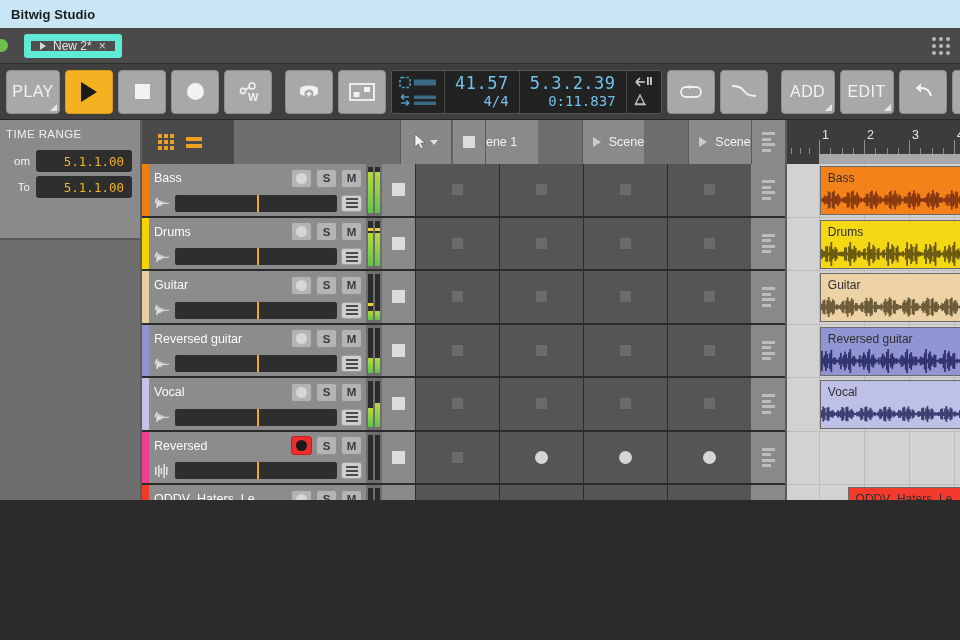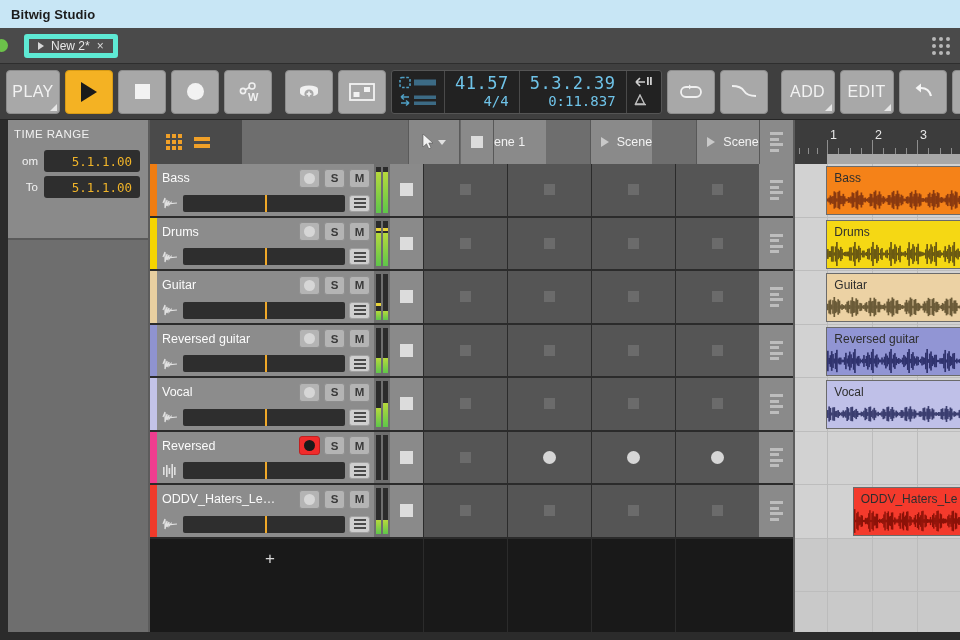--- a/index.html
+++ b/index.html
@@ -23,21 +23,21 @@
     height:36px; background:#4a4a4a; width:100%;
     display:flex; align-items:center; position:relative;
     border-bottom:1px solid #2e2e2e;
   }
   .statdot {
     width:13px; height:13px; border-radius:50%; background:#6cc24a;
     margin-left:-5px; flex:0 0 auto;
   }
   .tab {
     margin-left:16px; height:24px; padding:0 9px;
-    background:#4f4f4f; border:5px solid #5eead4; border-radius:3px;
+    background:#4f4f4f; border:7px solid #5eead4; border-radius:3px;
     display:flex; align-items:center; gap:7px;
     font-size:12px; color:#e8e8e8;
   }
   .tab .play-tri {
     width:0;height:0;border-left:6px solid #d8d8d8;
     border-top:4px solid transparent;border-bottom:4px solid transparent;
   }
   .tab .x { font-size:12px; color:#d8d8d8; line-height:1; }
   .dots {
     position:absolute; right:10px; top:50%; transform:translateY(-50%);
@@ -75,21 +75,21 @@
     height:44px; display:flex; align-items:center; flex:0 0 auto;
   }
   .disp .cell { padding:0 10px; height:100%; display:flex; flex-direction:column;
     justify-content:center; align-items:flex-end; }
   .disp .sep { width:1px; height:100%; background:#4a4a4a; }
   .dnum { font-family:"DejaVu Sans Mono", monospace; font-size:17px; color:#6fc3e8; line-height:19px; letter-spacing:.5px;}
   .dsub { font-family:"DejaVu Sans Mono", monospace; font-size:14px; color:#6fc3e8; line-height:17px; }
   .icocell { padding:0 7px; display:flex; flex-direction:column; gap:5px; justify-content:center; height:100%; }
 
   
-  .body { display:flex; height:512px; width:100%;padding-left:8px; }
+  .body { display:flex; height:380px; width:100%; }
 
   
   .inspector { width:140px; background:#8a8a8a; flex:0 0 auto; position:relative; }
   .insp-head { height:28px; display:flex; align-items:center; padding-left:6px;
     font-size:11.5px; color:#f0f0f0; letter-spacing:.4px; }
   .insp-row { height:26px; display:flex; align-items:center; gap:6px; padding:0 8px 0 0; }
   .insp-row .k { width:30px; text-align:right; font-size:11.5px; color:#f2f2f2; }
   .insp-val {
     flex:1; height:22px; background:#2e2e2e; border-radius:3px;
     display:flex; align-items:center; justify-content:flex-end;

